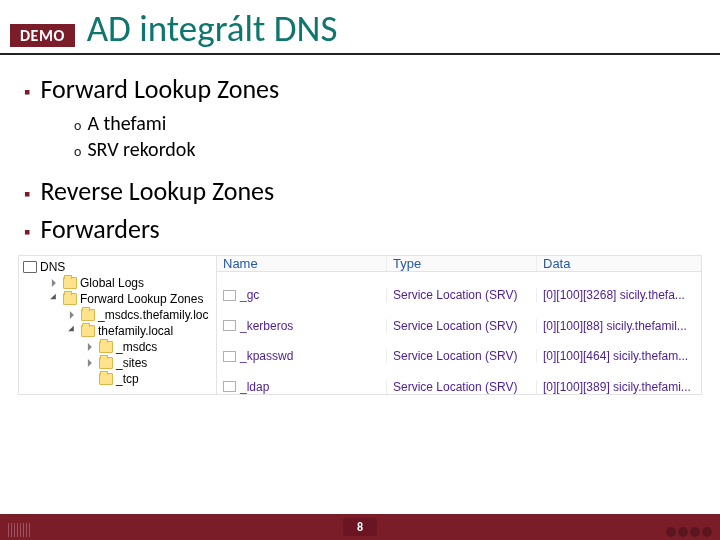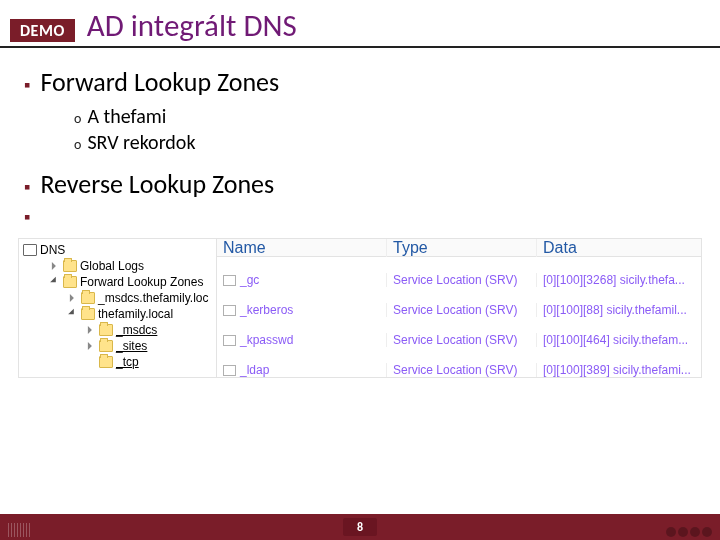--- a/index.html
+++ b/index.html
@@ -21,23 +21,23 @@
   }
   .demo-badge {
     background: #7a1d29;
     color: #fff;
     font-weight: bold;
     font-size: 16px;
     padding: 2px 10px;
     letter-spacing: 0.5px;
   }
   .title {
-    font-size: 31px;
+    font-size: 37px;
     font-weight: 500;
-    color: #701a75;
+    color: #0f766e;
   }
   .content {
     padding: 18px 24px 0 24px;
   }
   .bullet-1 {
     display: flex;
     align-items: baseline;
     gap: 8px;
     font-size: 26px;
     margin-bottom: 6px;
@@ -69,21 +69,21 @@
     display: flex;
     align-items: center;
     gap: 3px;
     height: 16px;
     white-space: nowrap;
   }
   .indent-0 { padding-left: 2px; }
   .indent-1 { padding-left: 12px; }
   .indent-2 { padding-left: 30px; }
   .indent-3 { padding-left: 48px; }
-  .indent-4 { padding-left: 66px; text-decoration: underline; }
+  .indent-4 { padding-left: 66px; }
   .expander {
     width: 9px;
     height: 9px;
     display: inline-flex;
   }
   .tri-open { border-left: 5px solid #555; border-top: 5px solid transparent; border-bottom: 5px solid transparent; transform: rotate(45deg) scale(0.8); }
   .tri-closed { border-left: 5px solid #888; border-top: 5px solid transparent; border-bottom: 5px solid transparent; transform: scale(0.8); }
   .ico {
     width: 14px; height: 12px; display:inline-block;
     background: #ffe38b;
@@ -103,26 +103,26 @@
   }
   .list-head, .list-row {
     display: flex;
     height: 18px;
     align-items: center;
   }
   .list-head {
     border-bottom: 1px solid #e3e3e3;
     background: #fafafa;
     color: #2359a5;
-    font-size: 16px;
+    font-size: 13px;
   }
   .col-name { width: 170px; padding-left: 6px; border-right:1px solid #eee; display:flex; align-items:center; gap:4px;}
   .col-type { width: 150px; padding-left: 6px; border-right:1px solid #eee;}
   .col-data { flex:1; padding-left: 6px; }
-  .list-row { color:#8b5cf6;margin-top:16px; }
+  .list-row { color:#4c1d95;margin-top:16px; }
   .rec-ico {
     width: 13px; height: 11px; display:inline-block;
     border:1px solid #b0b0b0; background:#fff;
   }
   .footer {
     position: absolute;
     bottom: 0; left: 0; right: 0;
     height: 26px;
     background: #7a1d29;
     display: flex;
@@ -170,20 +170,21 @@
   <div class="sub">
     <span class="mk">o</span><span>SRV rekordok</span>
   </div>
   <div class="bullet-block2">
     <div class="bullet-1">
       <span class="mk">▪</span>
       <span>Reverse Lookup Zones</span>
     </div>
     <div class="bullet-1">
       <span class="mk">▪</span>
+      <span>Forwarders</span>
     </div>
   </div>
 </div>
 
 <div class="screenshot">
   <div class="tree-pane">
     <div class="tree-row indent-0">
         <span class="ico ico-dns"></span>
         <span>DNS</span>
       </div>

